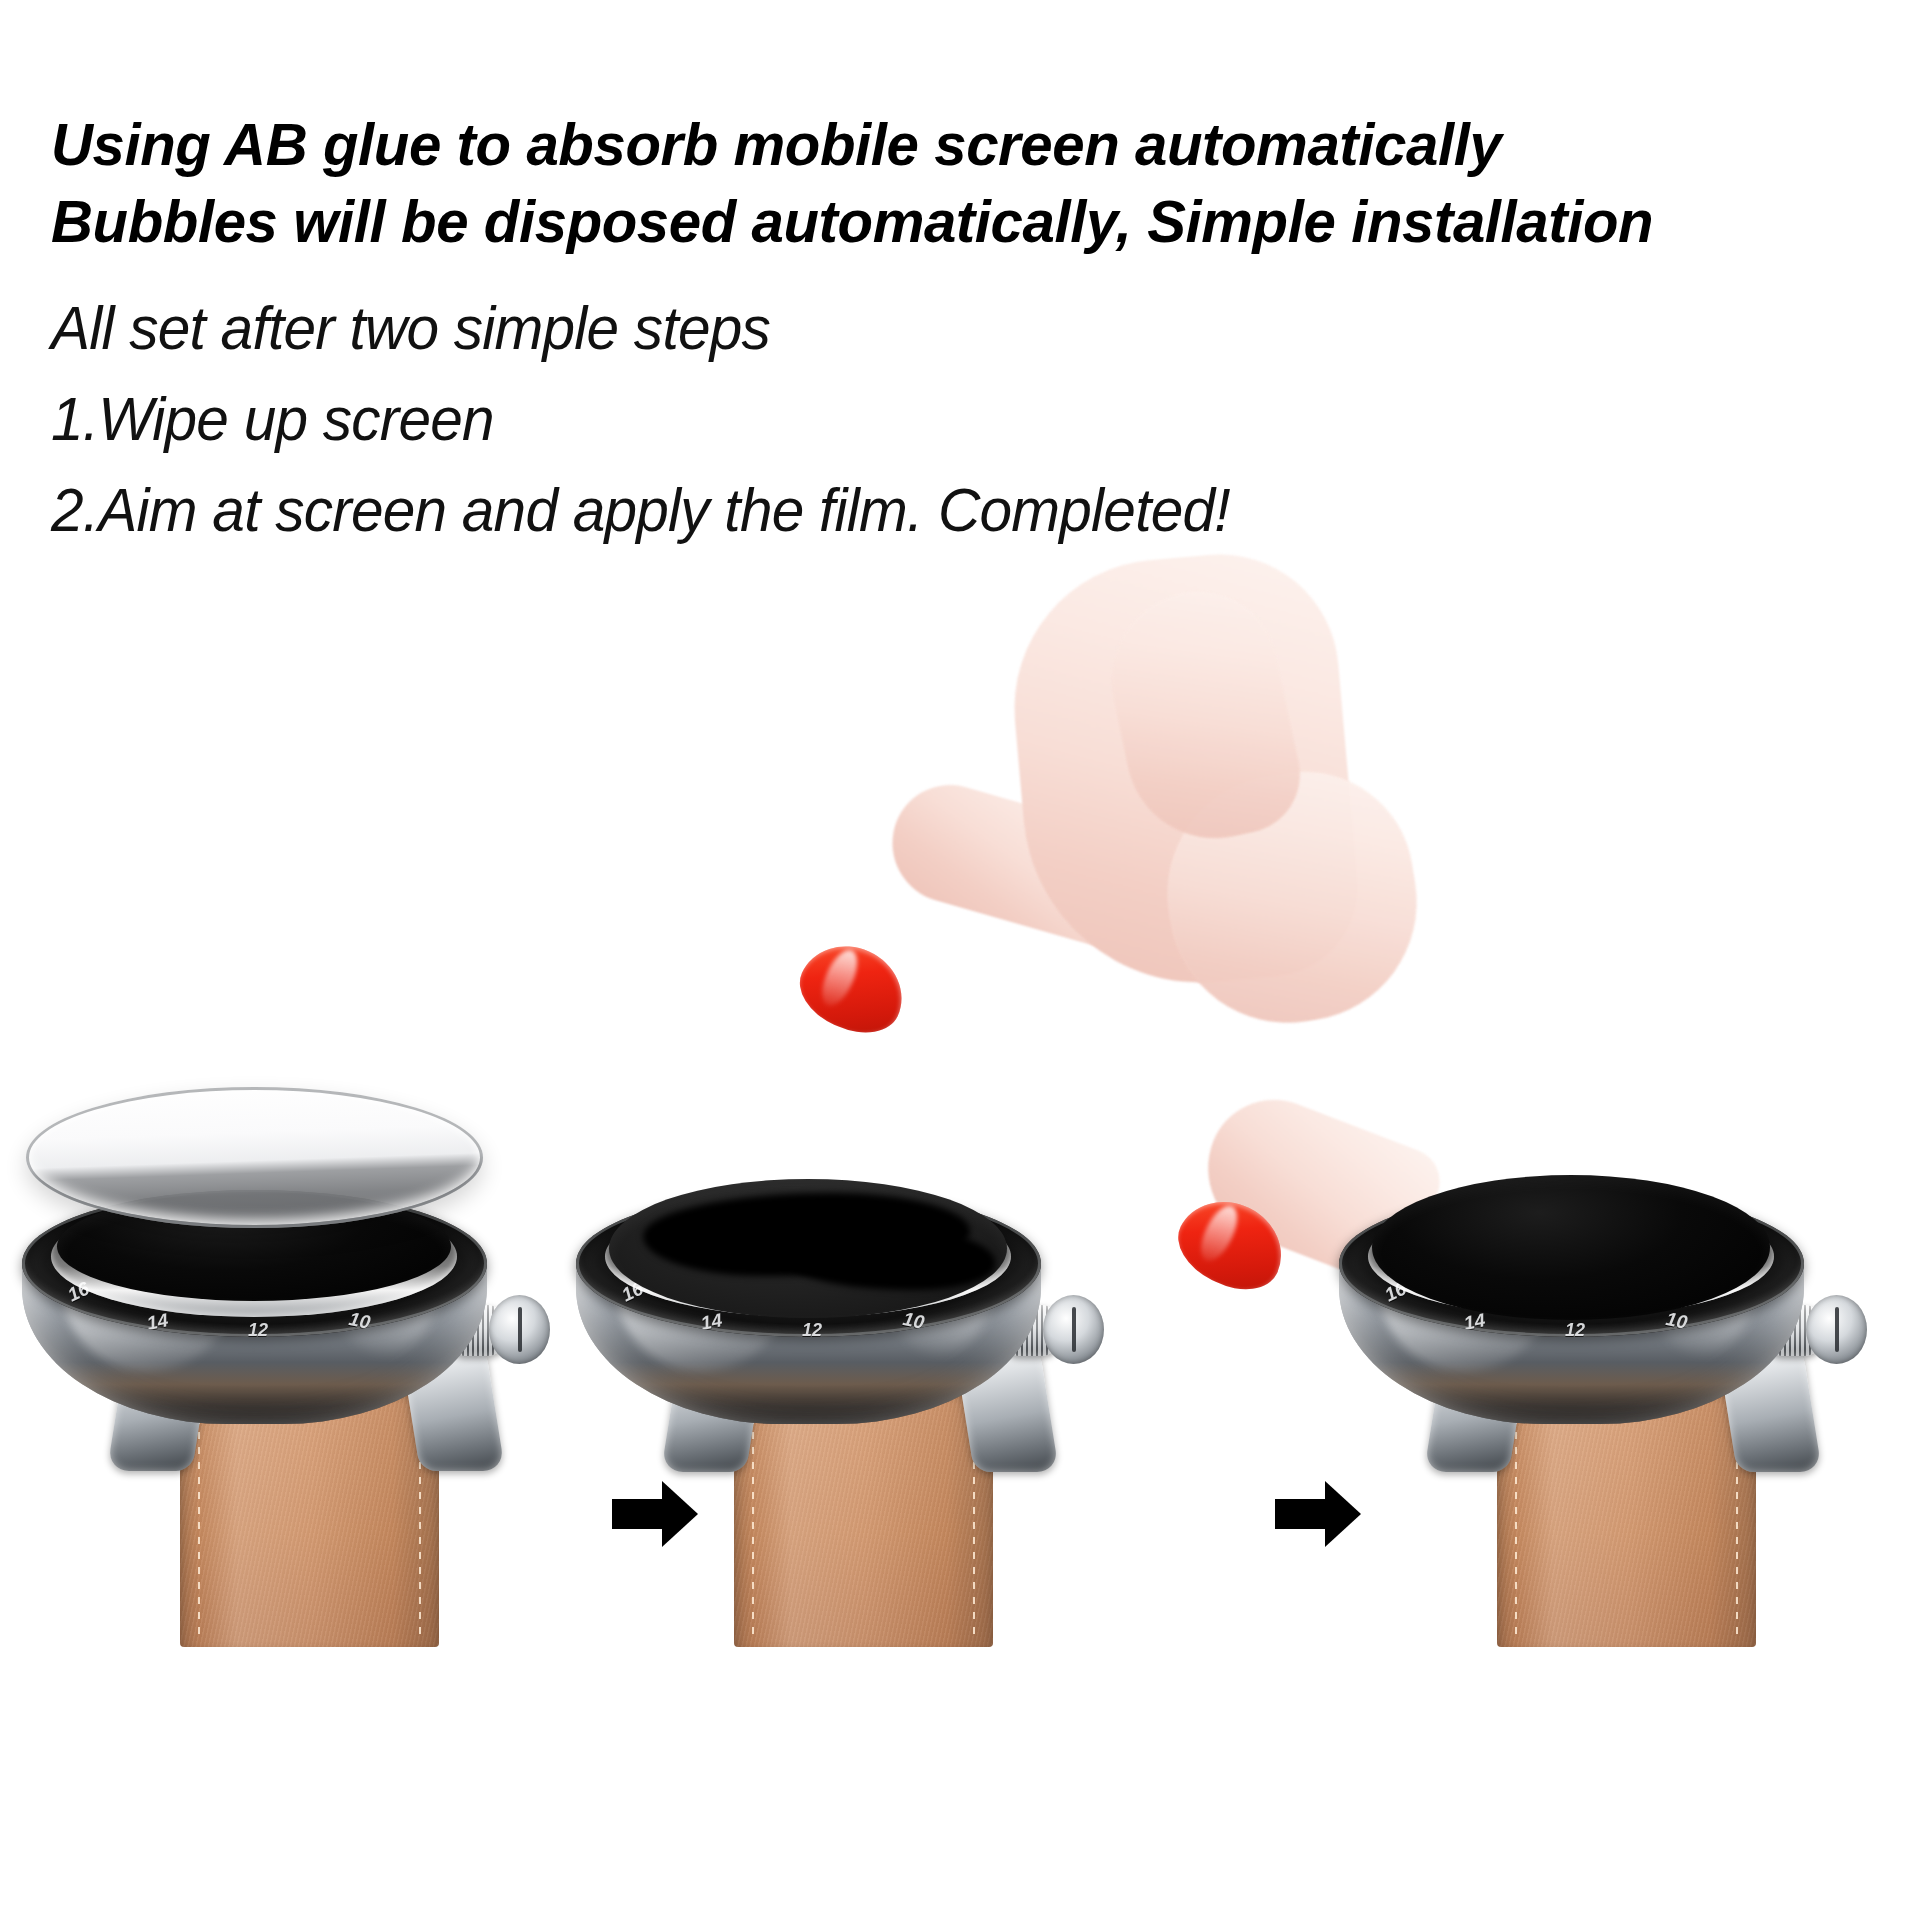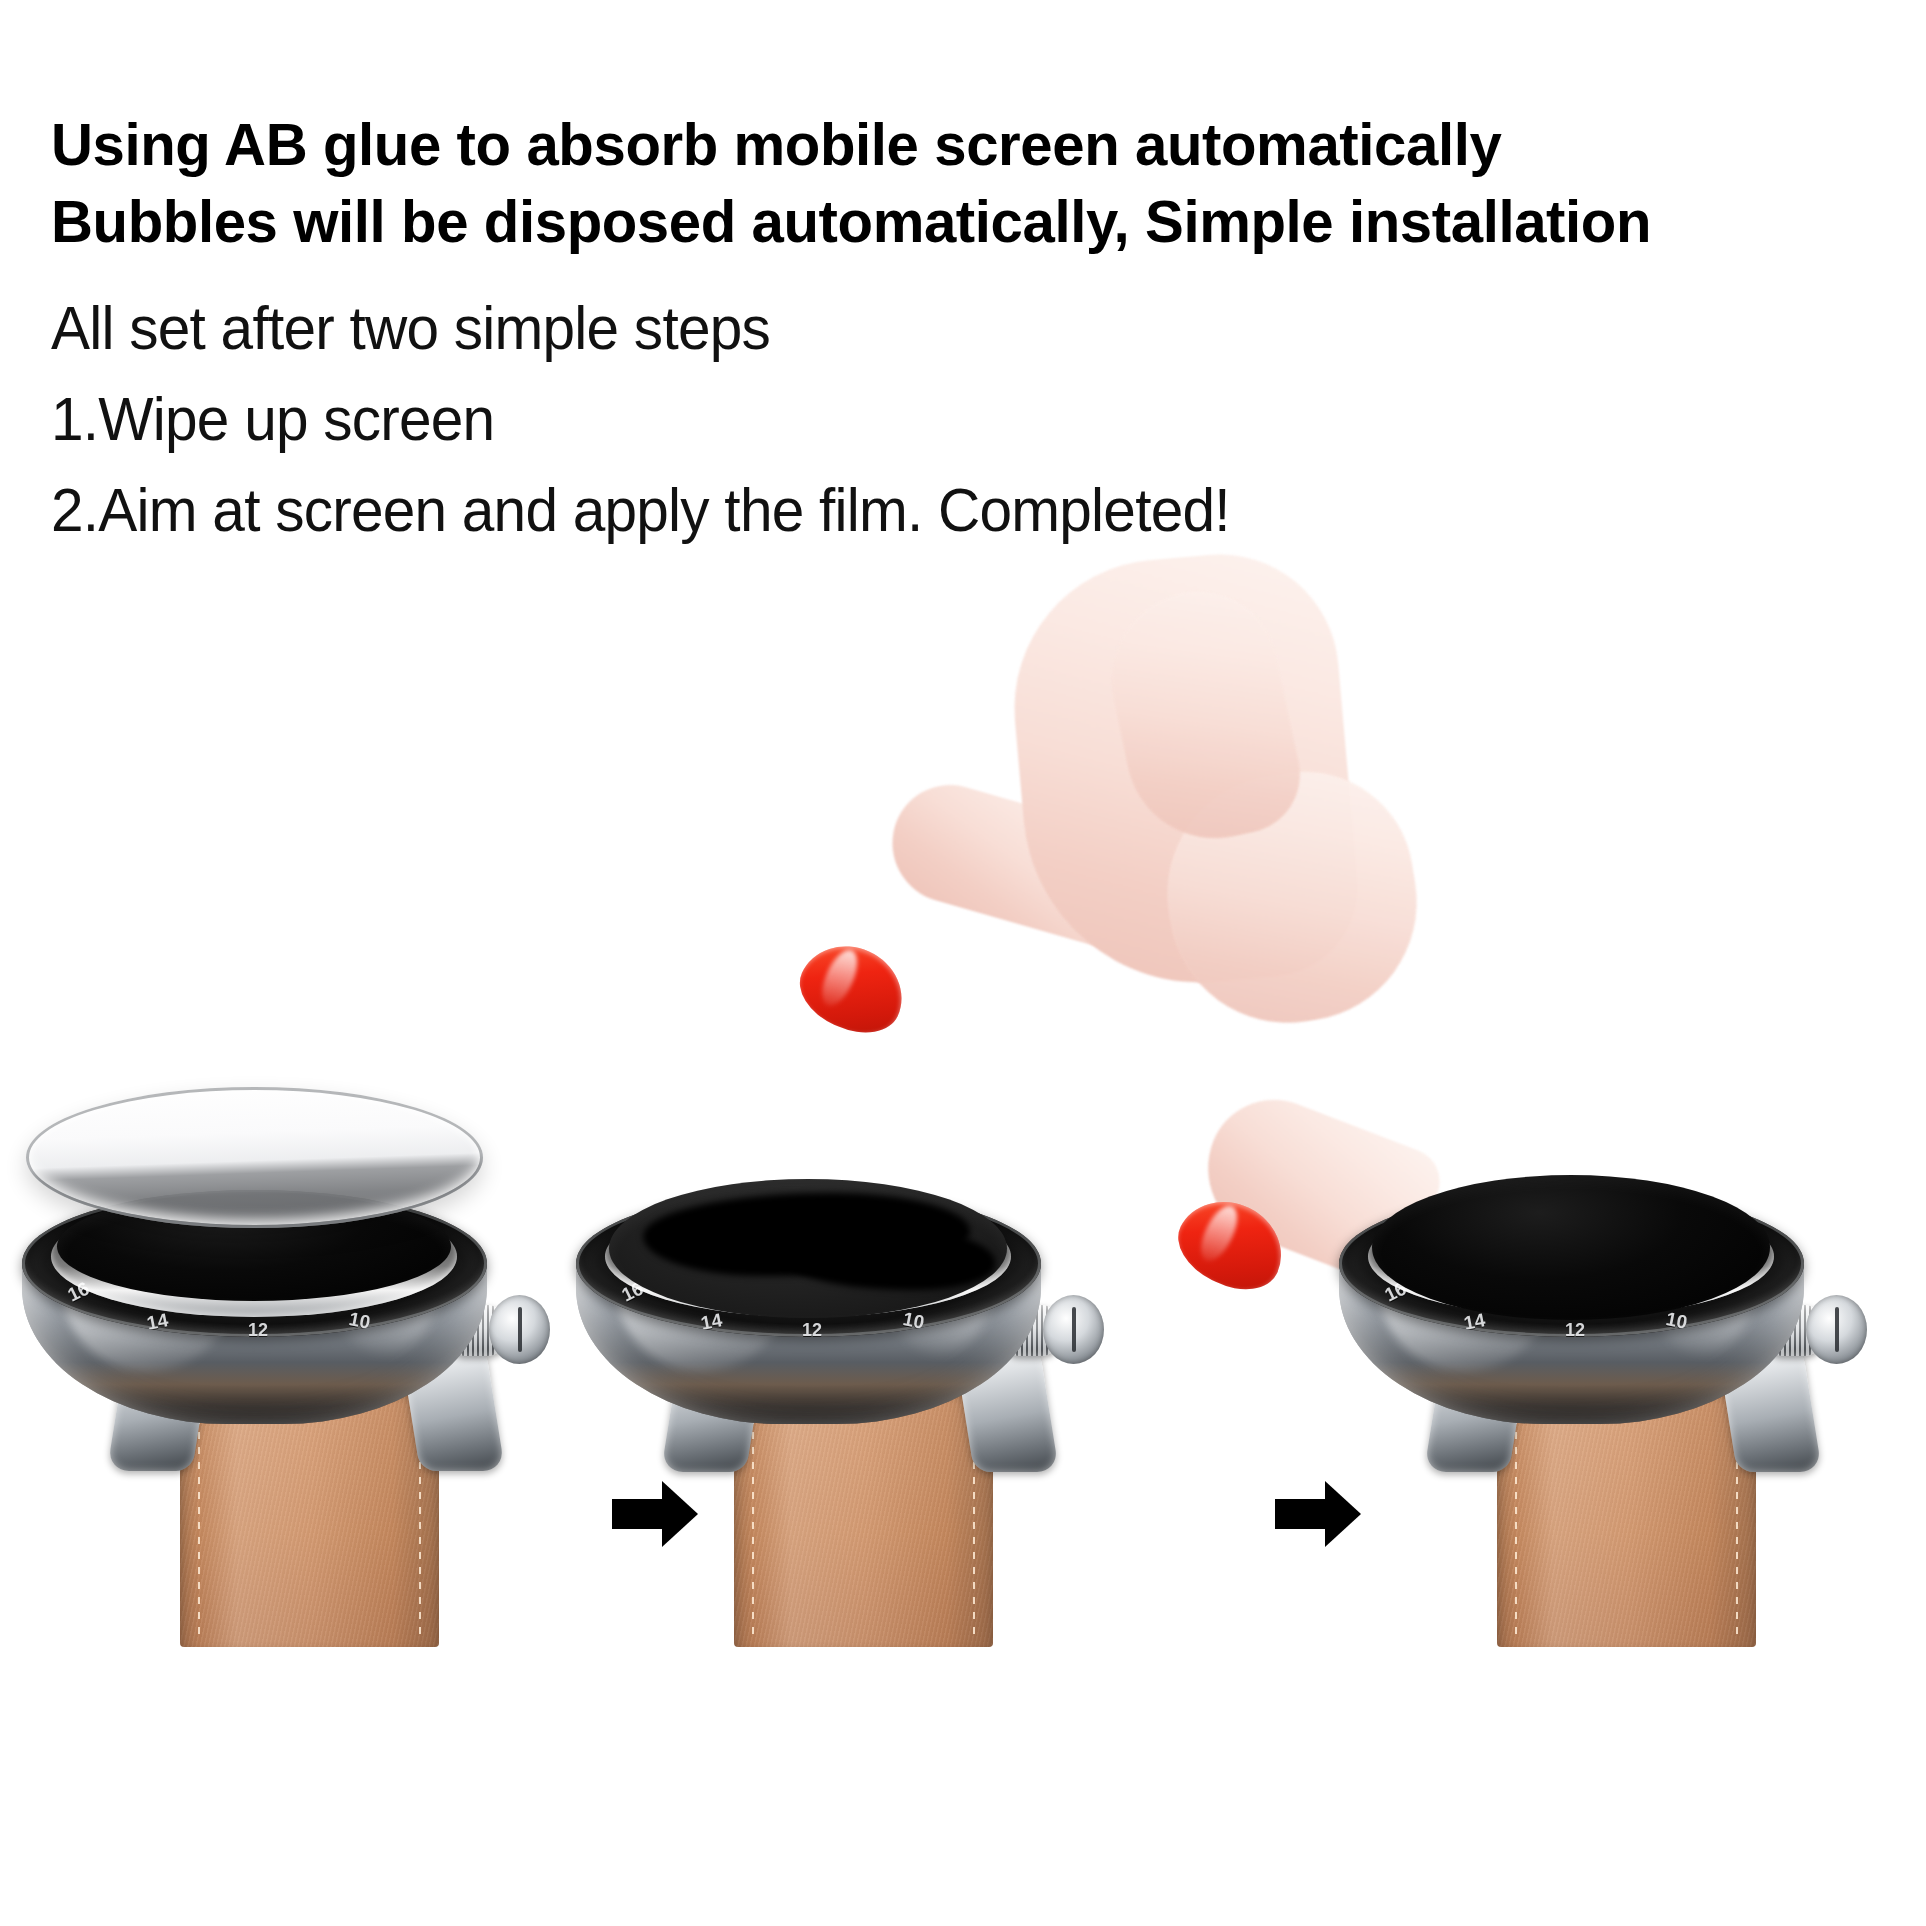--- a/index.html
+++ b/index.html
@@ -7,20 +7,21 @@
     padding: 0;
     background: #ffffff;
   }
   #page {
     position: relative;
     width: 1927px;
     height: 1927px;
     background: #ffffff;
     overflow: hidden;
     font-family: "Liberation Sans", sans-serif;
+    font-style: italic;
     -webkit-font-smoothing: antialiased;
   }
 
   
   .text-block {
     position: absolute;
     left: 51px;
     top: 107px;
     width: 1841px;
   }

